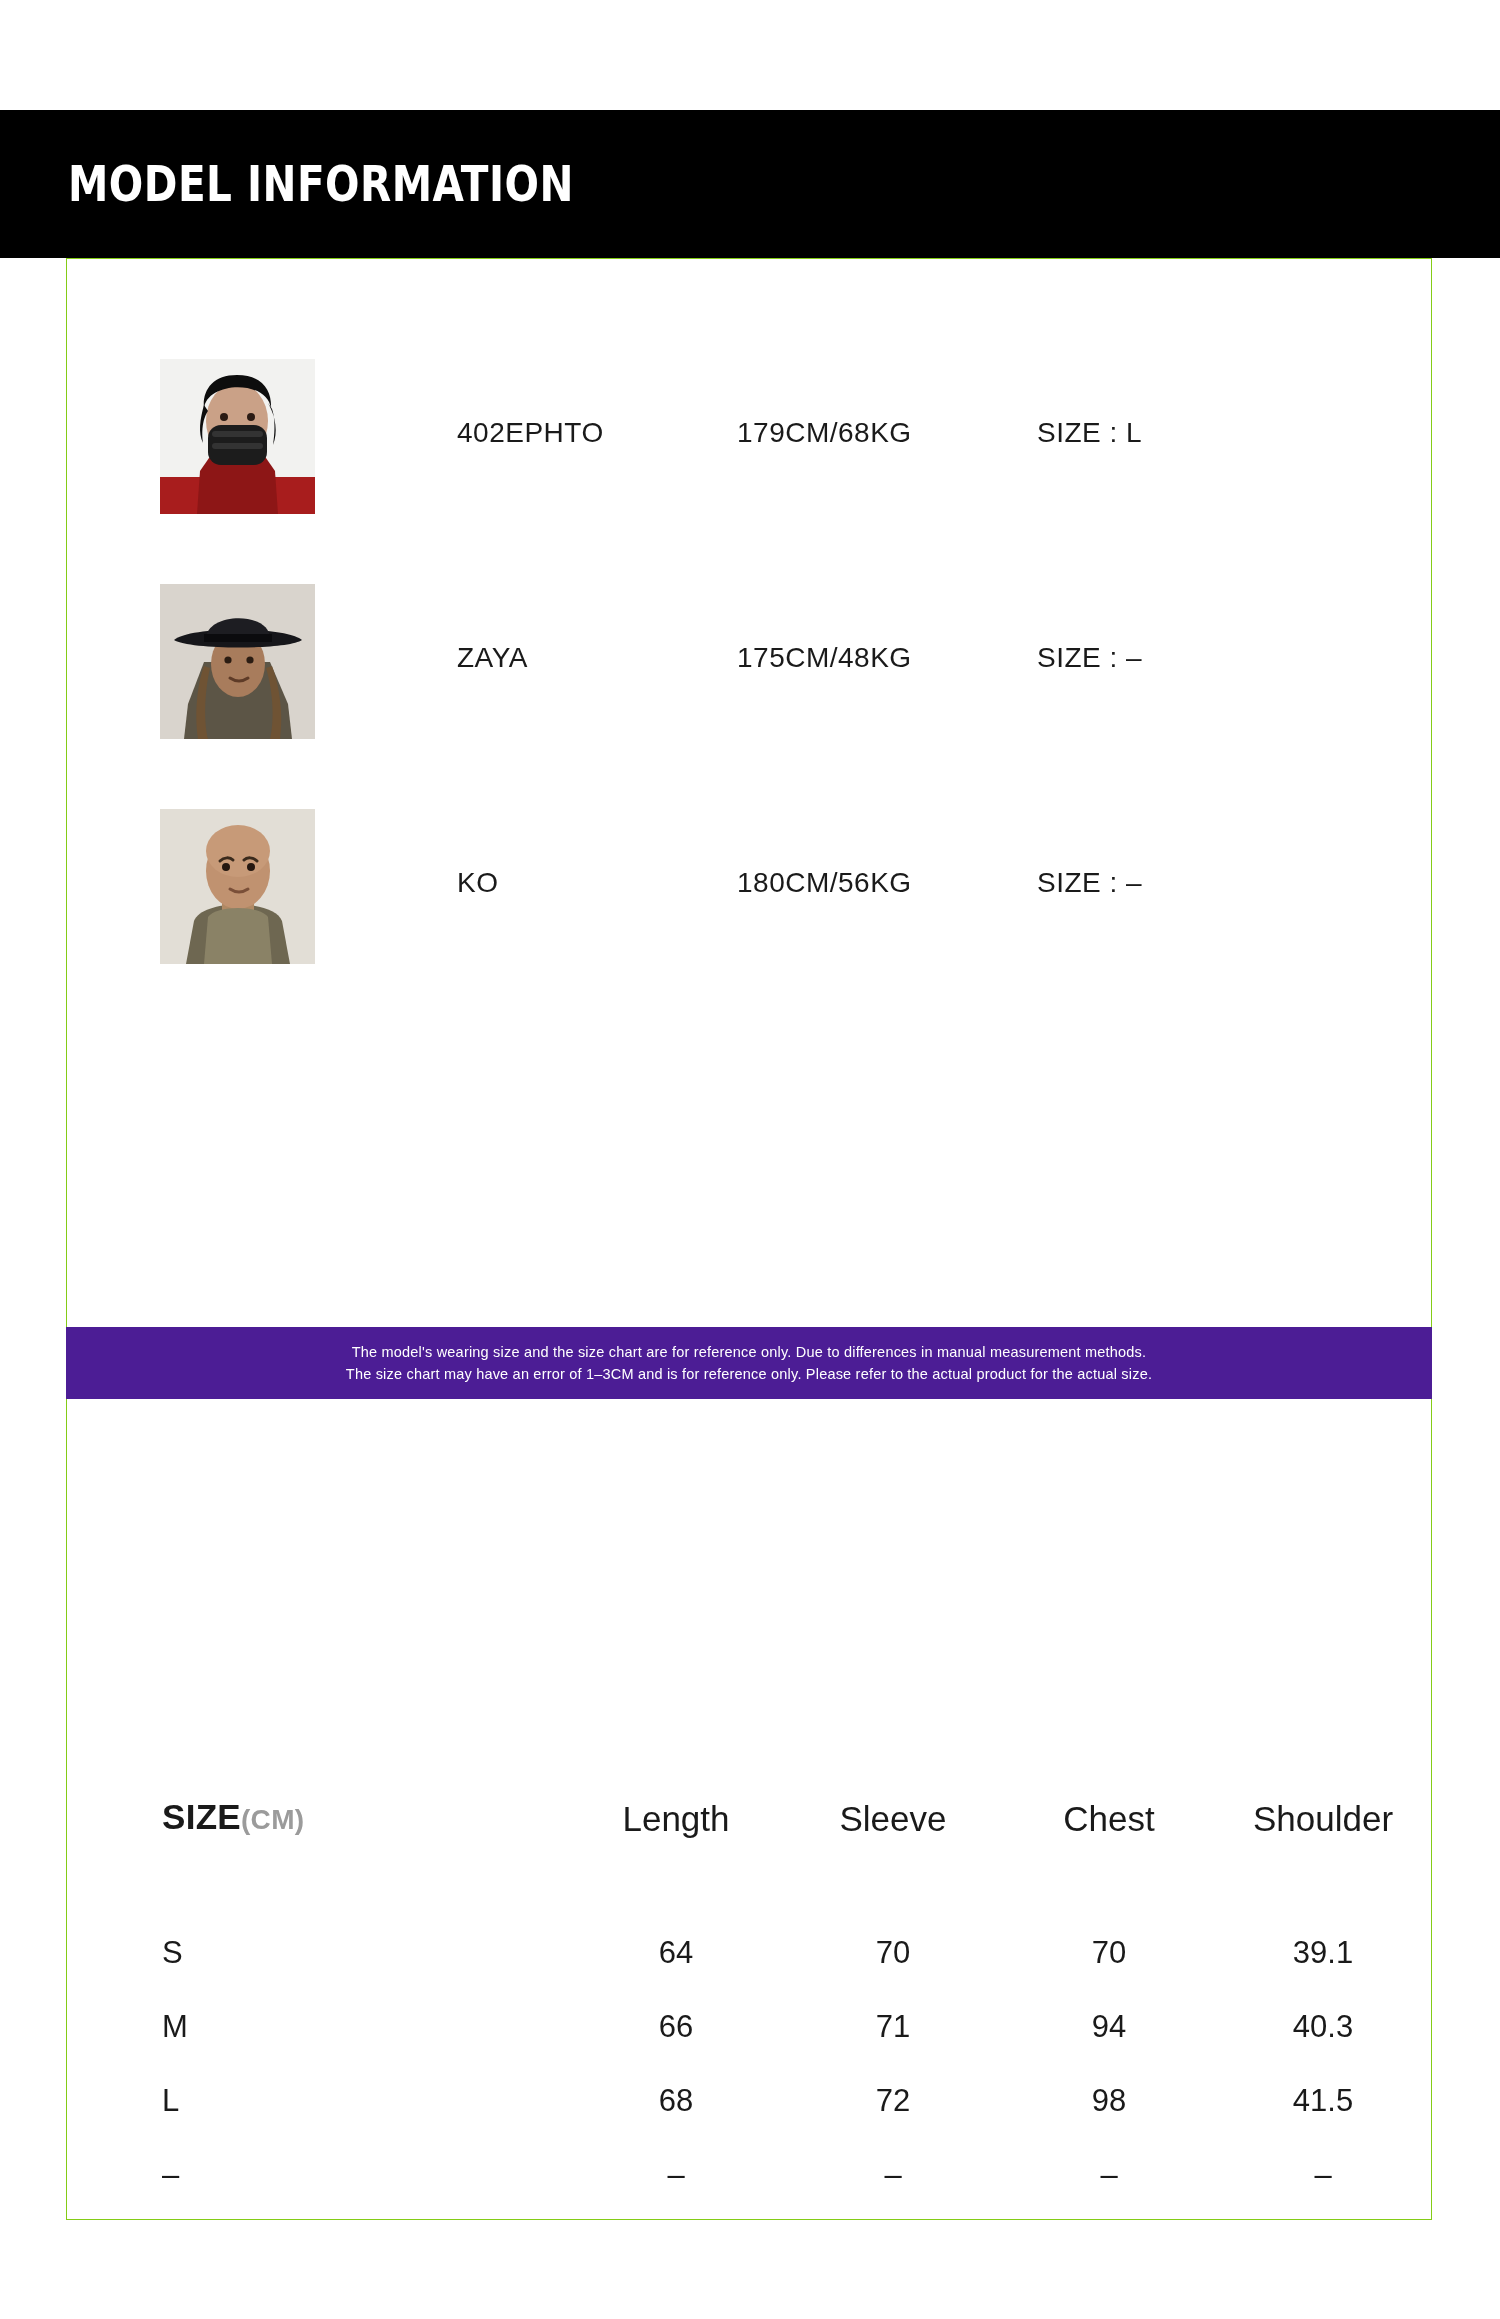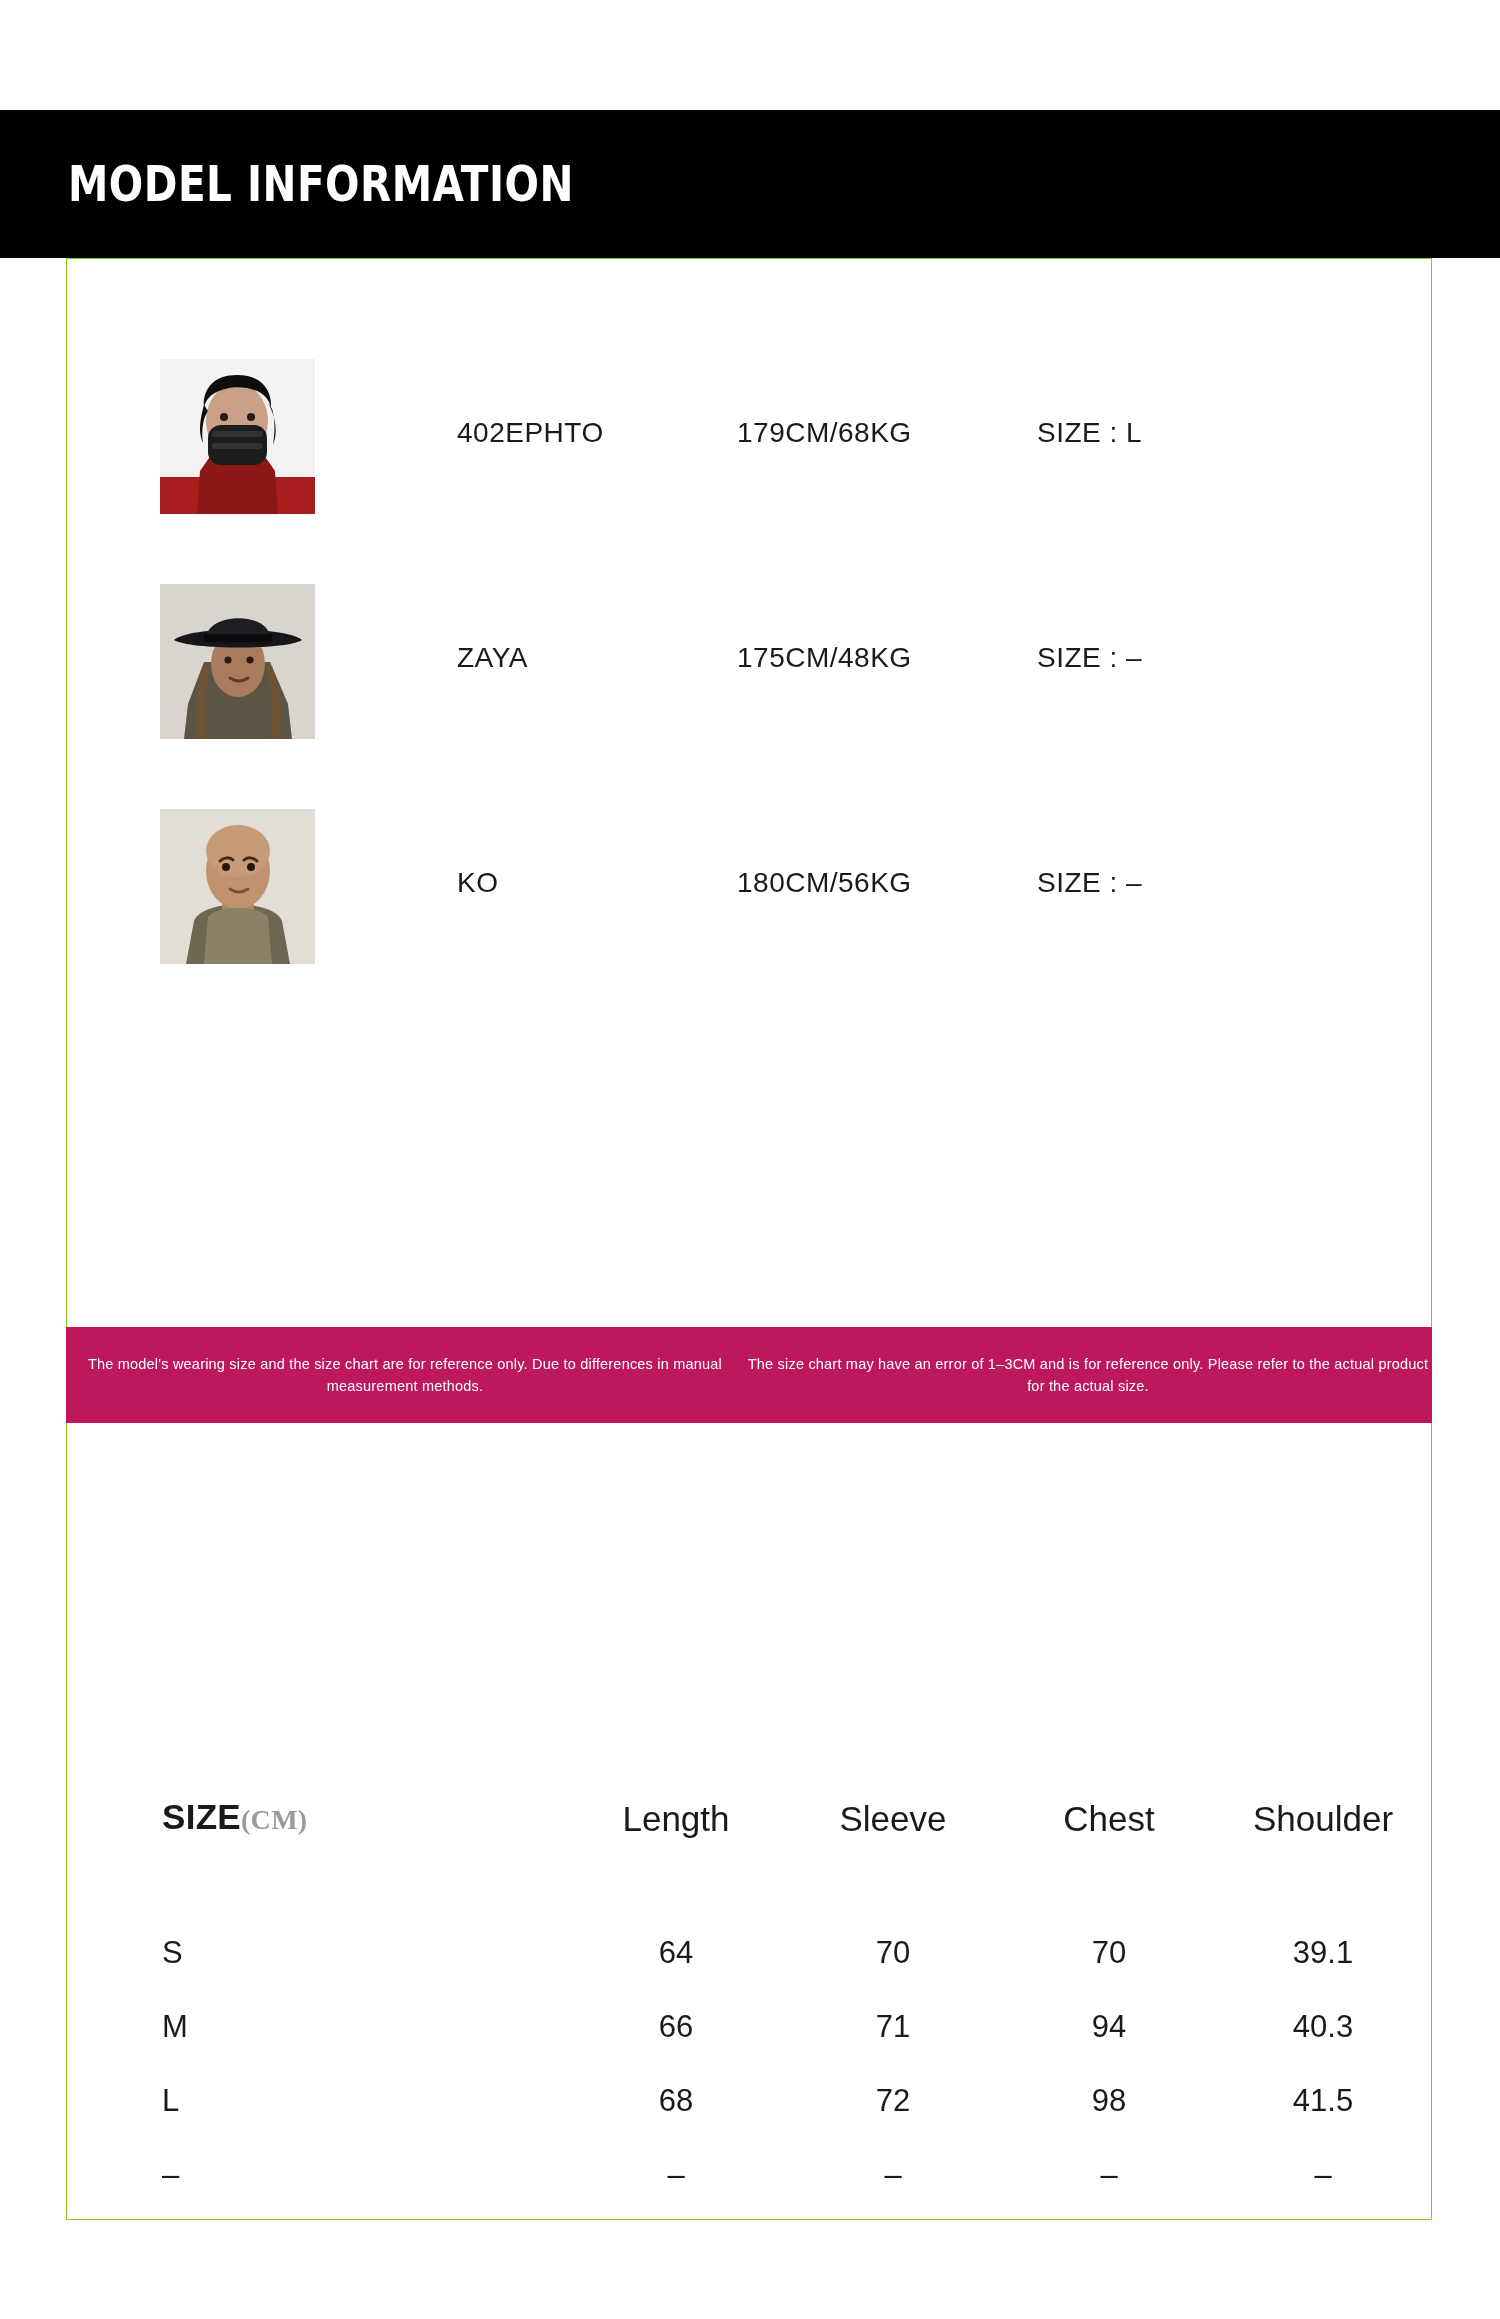--- a/index.html
+++ b/index.html
@@ -95,24 +95,24 @@
     height: 100%;
     display: block;
   }
 
   
   .disclaimer-band {
     position: absolute;
     left: 66px;
     top: 1327px;
     width: 1366px;
-    height: 96px;
-    background: #be185d;
+    height: 72px;
+    background: #4c1d95;
     display: flex;
-    flex-direction: row;
+    flex-direction: column;
     align-items: center;
     justify-content: center;
   }
   .disclaimer-line {
     color: #ffffff;
     font-size: 14.5px;
     line-height: 22px;
     text-align: center;
     letter-spacing: 0.2px;
   }
@@ -134,21 +134,20 @@
     top: 18px;
     font-size: 35px;
     font-weight: 700;
     color: #1a1a1a;
     letter-spacing: 0.3px;
   }
   .size-head-unit {
     font-size: 28px;
     font-weight: 700;
     color: #9b9b9b;
-    font-family: Liberation Serif, serif;
   }
   .size-col-head {
     position: absolute;
     top: 20px;
     font-size: 35px;
     color: #1a1a1a;
     text-align: center;
     transform: translateX(-50%);
   }
   .size-rows {

